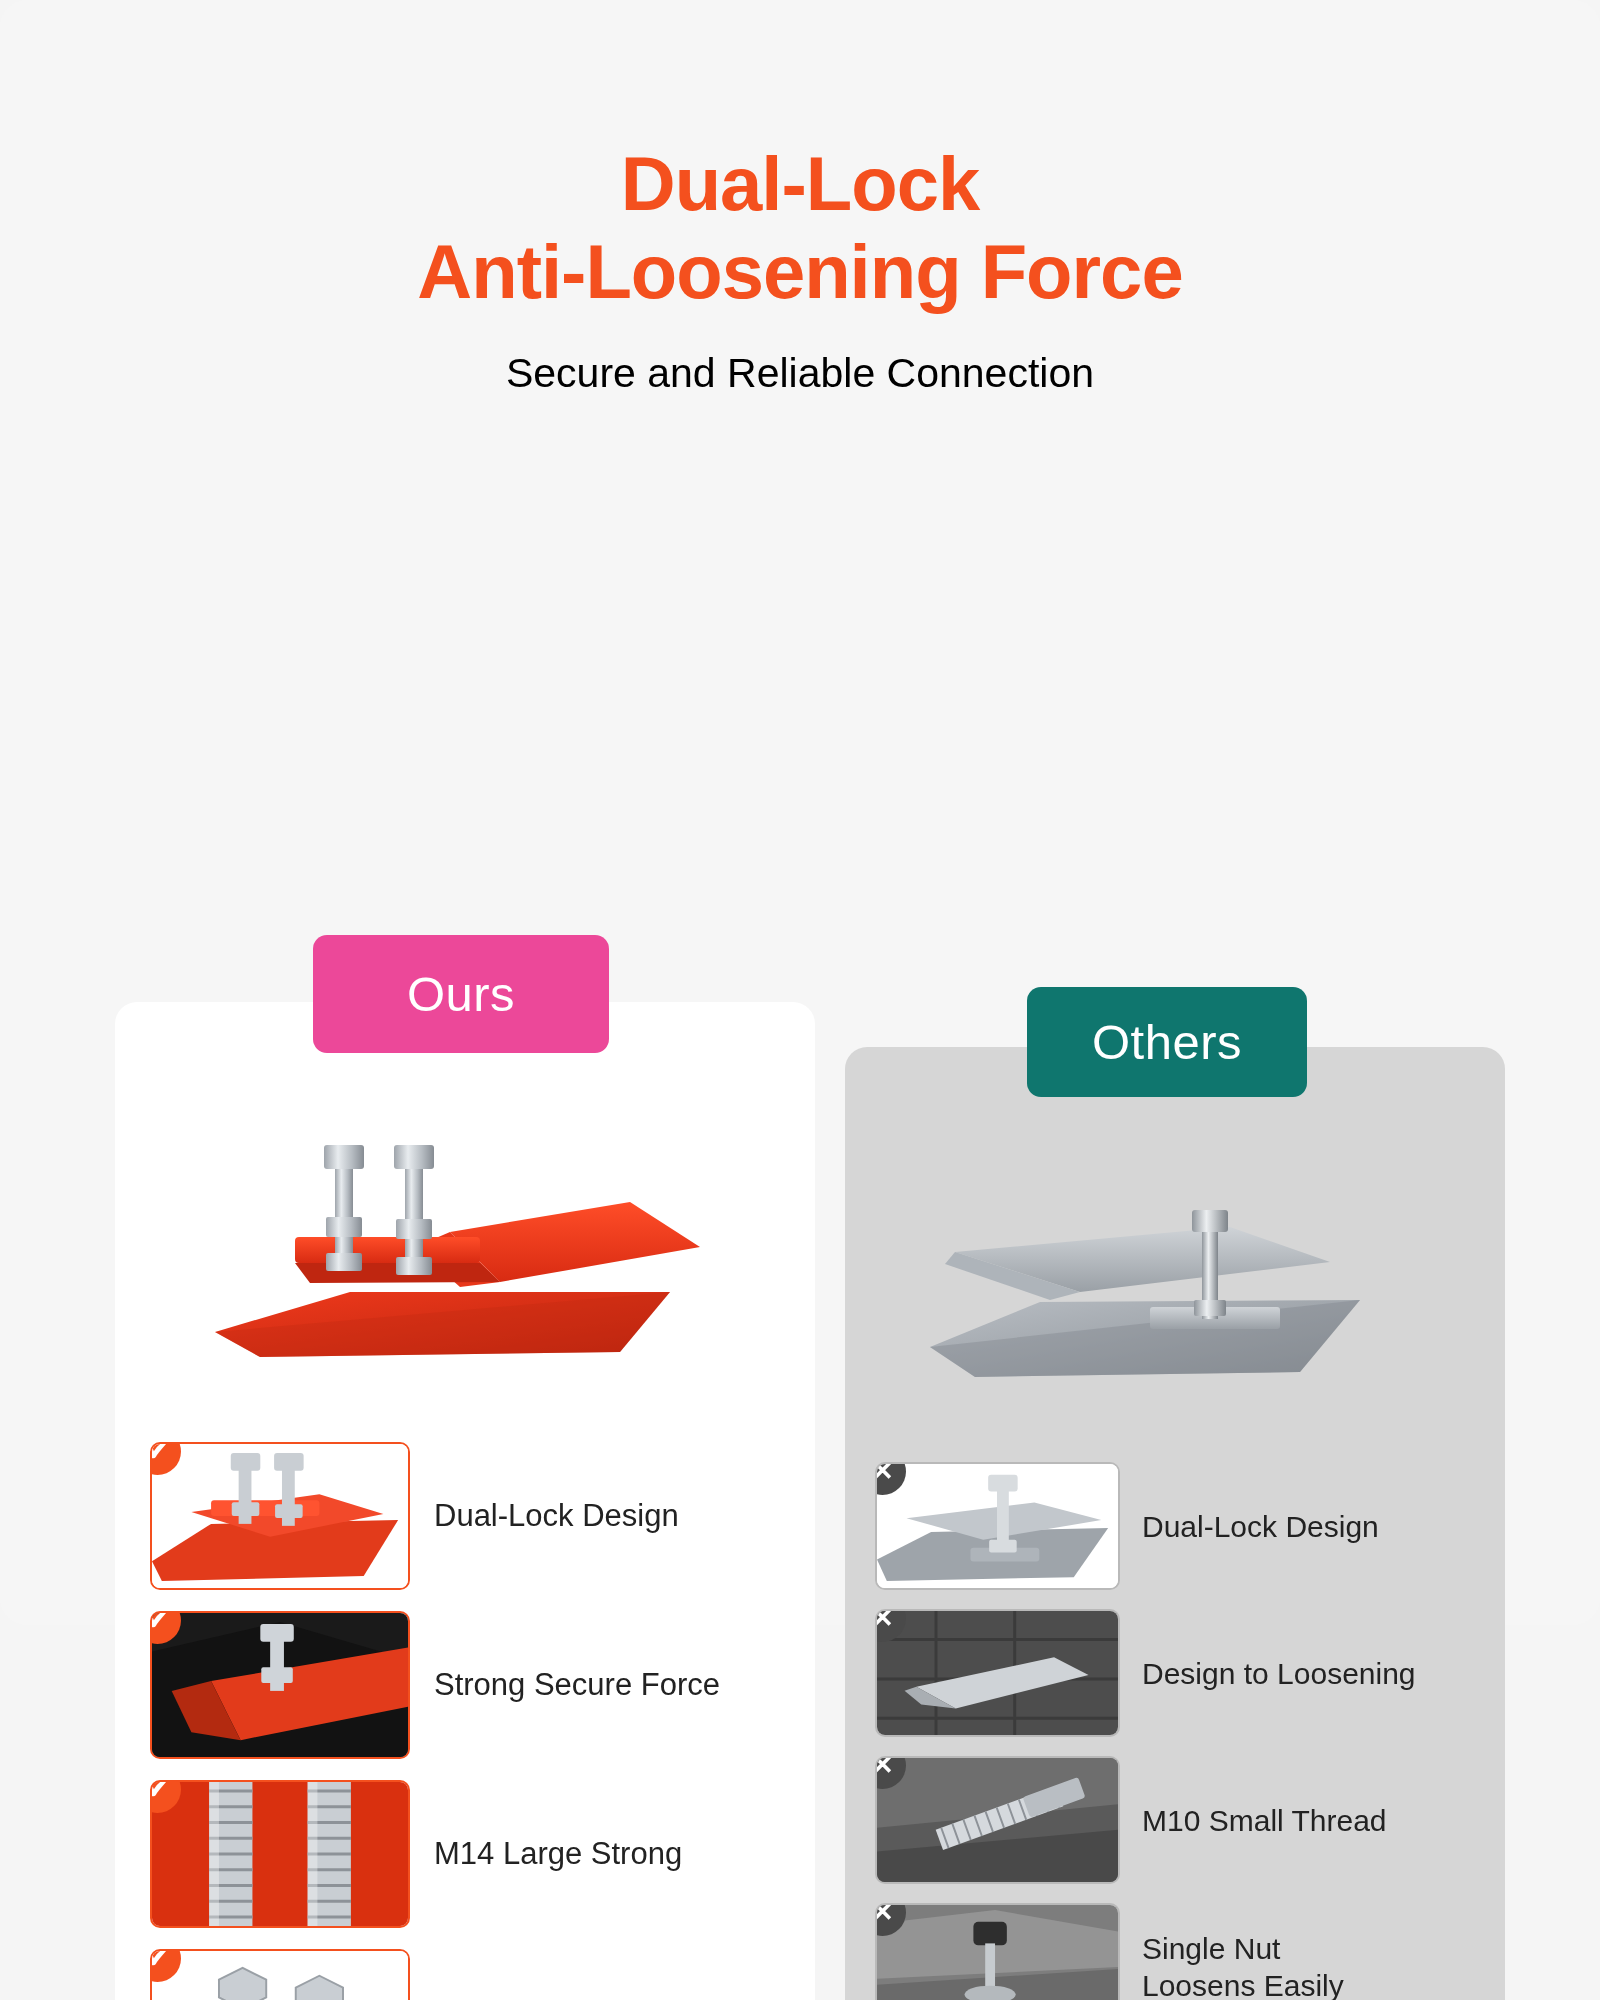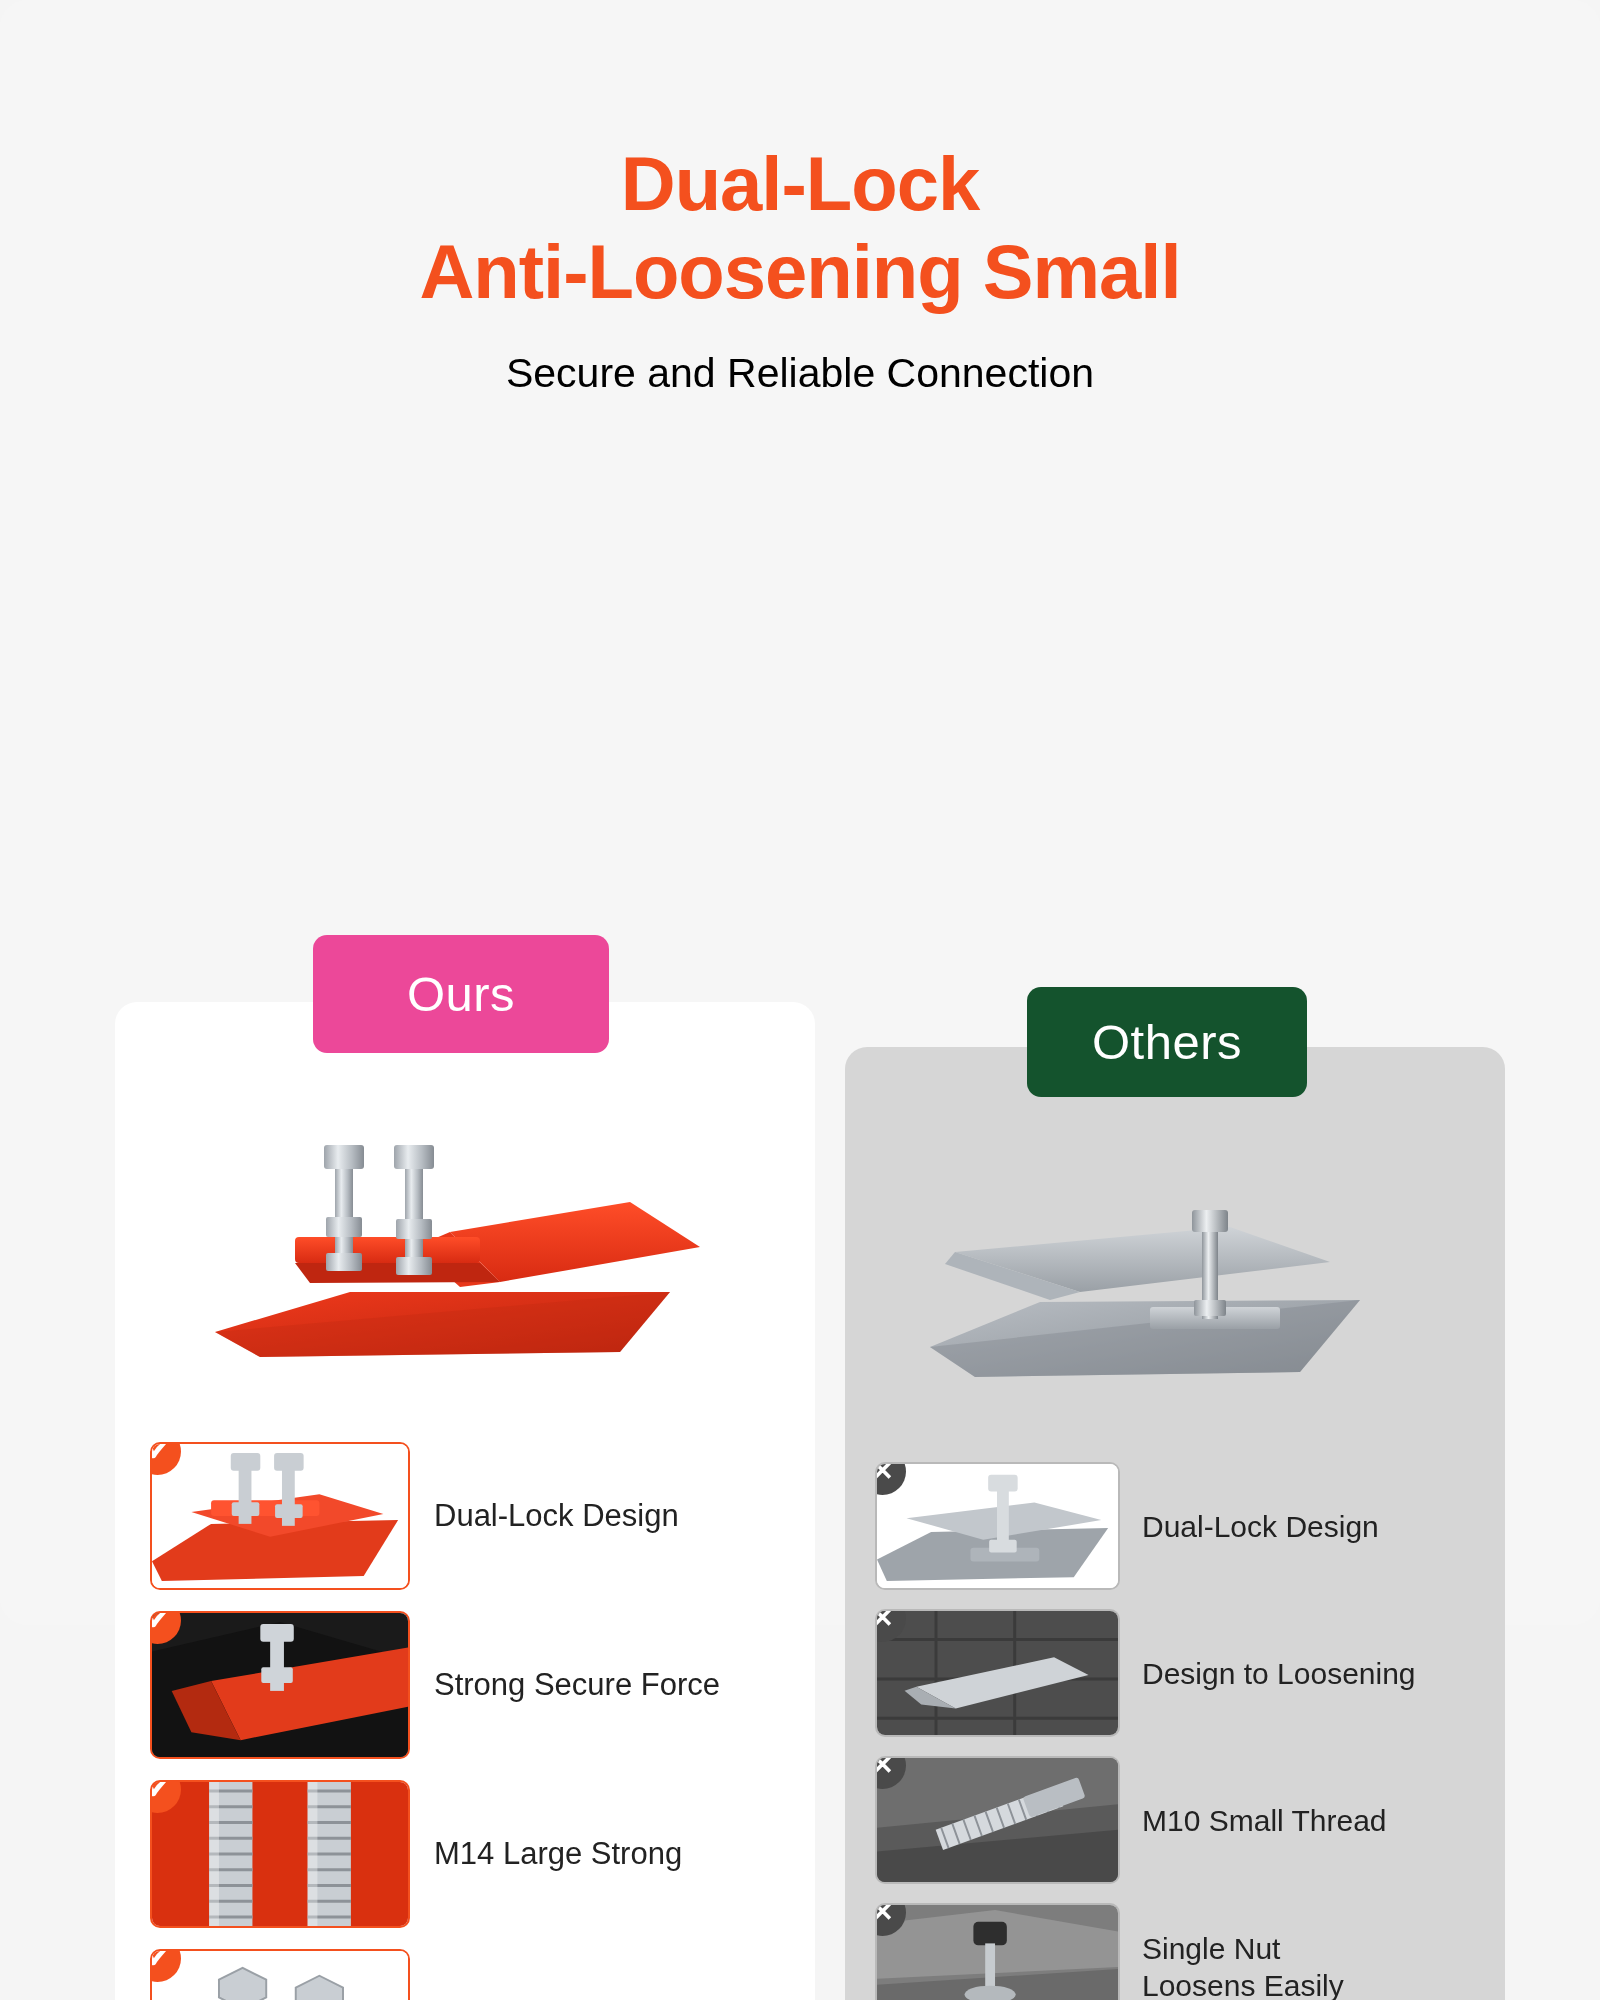--- a/index.html
+++ b/index.html
@@ -80,21 +80,21 @@
     top: 538px;
     width: 296px;
     height: 118px;
     background: #ec4899;
   }
   .tab-others {
     left: 1027px;
     top: 590px;
     width: 280px;
     height: 110px;
-    background: #14532d;
+    background: #0f766e;
   }
 
   
   .hero {
     position: absolute;
     display: block;
   }
   .hero-ours { left: 200px; top: 710px; width: 530px; height: 300px; }
   .hero-others { left: 900px; top: 735px; width: 540px; height: 300px; }
 
@@ -162,21 +162,21 @@
   }
 </style>
 </head>
 <body>
 
 <div class="page">
 
   <div class="header">
     <div class="title">
       <div>Dual-Lock</div>
-      <div>Anti-Loosening Small</div>
+      <div>Anti-Loosening Force</div>
     </div>
     <div class="subtitle">Secure and Reliable Connection</div>
   </div>
 
   <div class="compare">
 
     <div class="panel panel-ours"></div>
     <div class="panel panel-others"></div>
 
     <div class="tab tab-ours">

